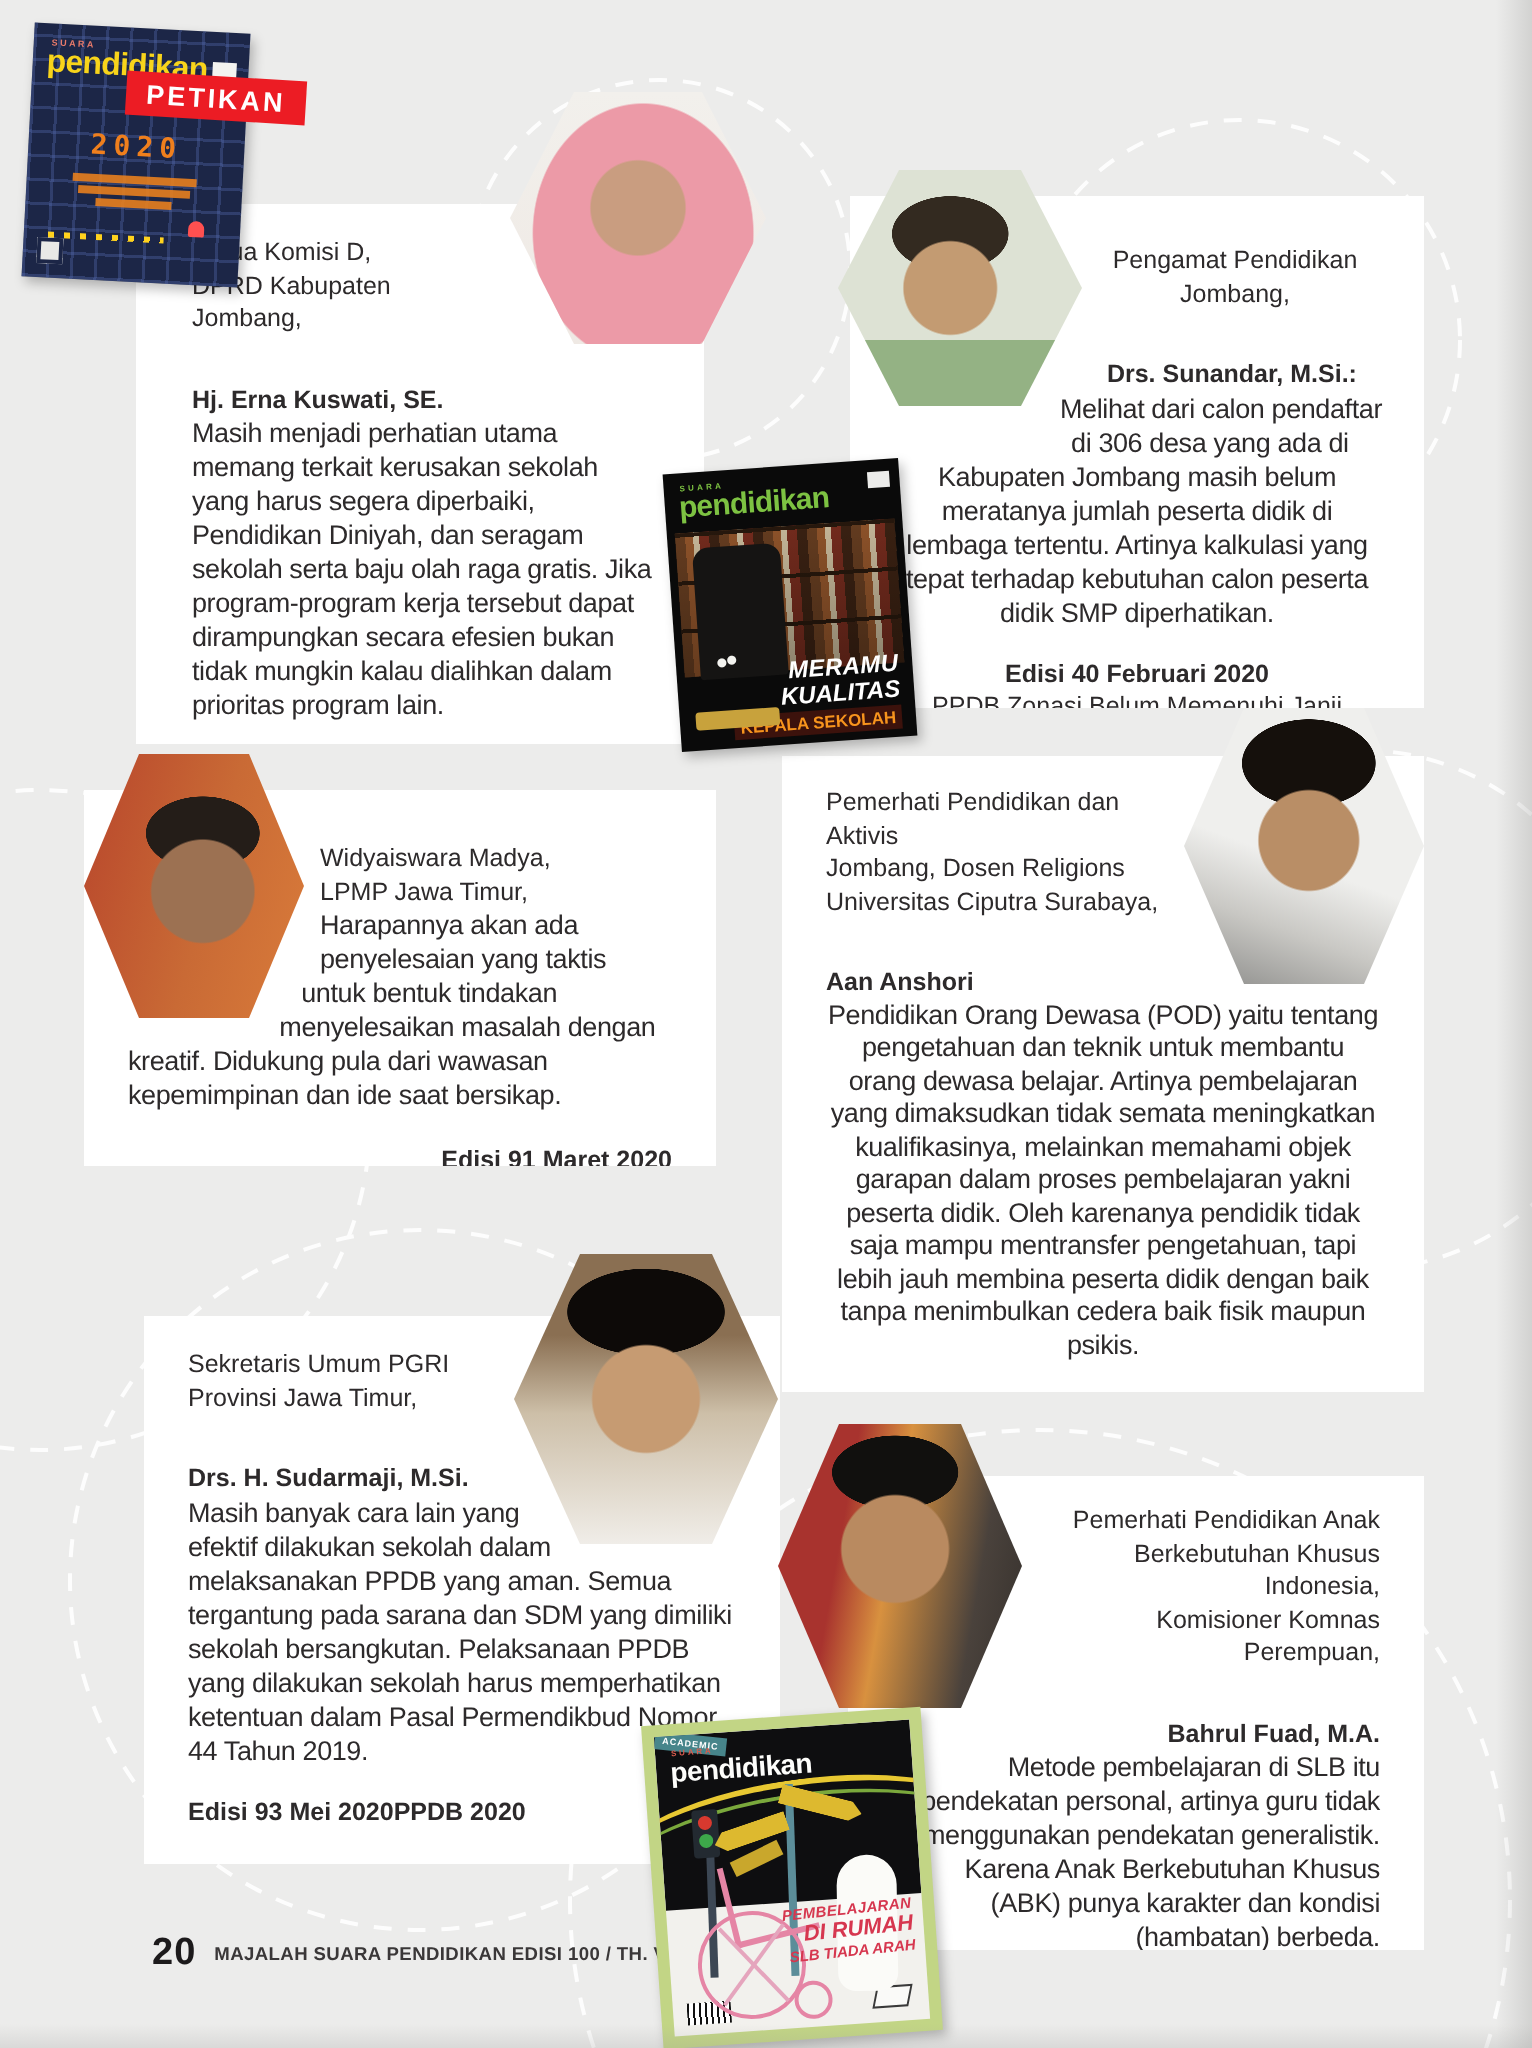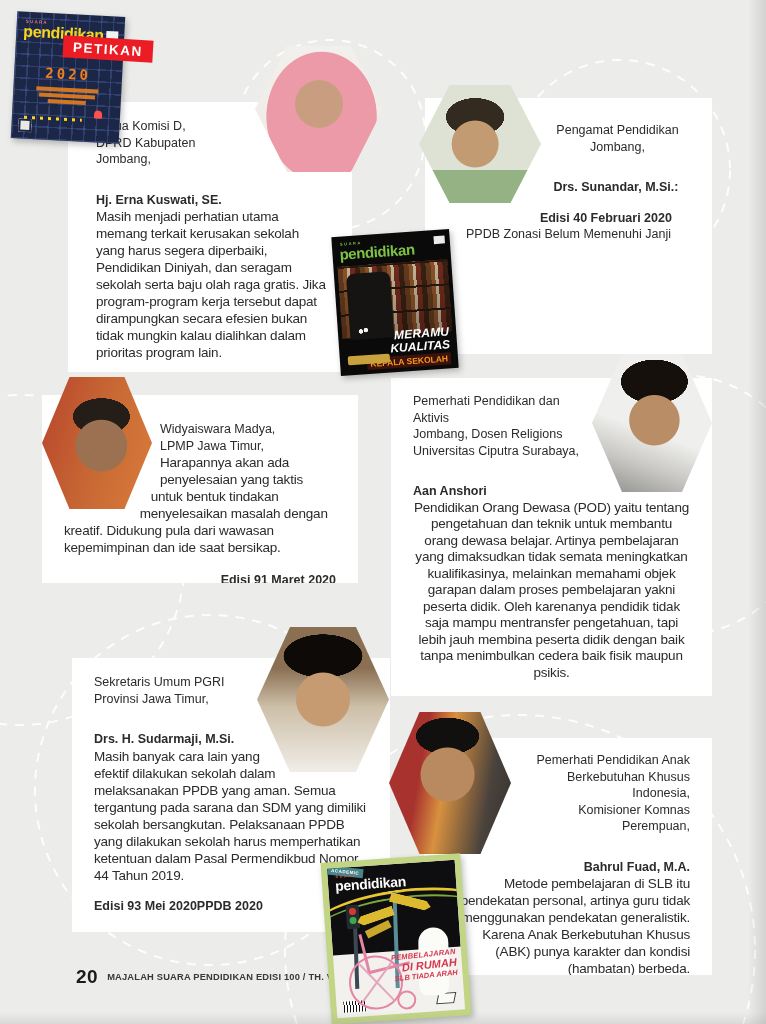--- a/index.html
+++ b/index.html
@@ -185,20 +185,21 @@
     <div class="edition">Edisi 89 Januari 2020</div>
     <div class="edtitle">Anggaran Meningkat, Prestasi Jangan Tersendat</div>
   </div>
 </div>
 
 <div class="qbox" id="box2">
   <span class="sp sp-l sp2"></span>
   <div class="role">Pengamat Pendidikan
 Jombang,</div>
   <div class="name">Drs. Sunandar, M.Si.:</div>
+  <div class="quote">Melihat dari calon pendaftar di 306 desa yang ada di Kabupaten Jombang masih belum meratanya jumlah peserta didik di lembaga tertentu. Artinya kalkulasi yang tepat terhadap kebutuhan calon peserta didik SMP diperhatikan.</div>
   <div class="edblock">
     <div class="edition">Edisi  40 Februari 2020</div>
     <div class="edtitle">PPDB Zonasi Belum Memenuhi Janji</div>
   </div>
 </div>
 
 <div class="qbox" id="box3">
   <span class="sp sp-l sp3"></span>
   <div class="role">Widyaiswara Madya,
 LPMP Jawa Timur,</div>

